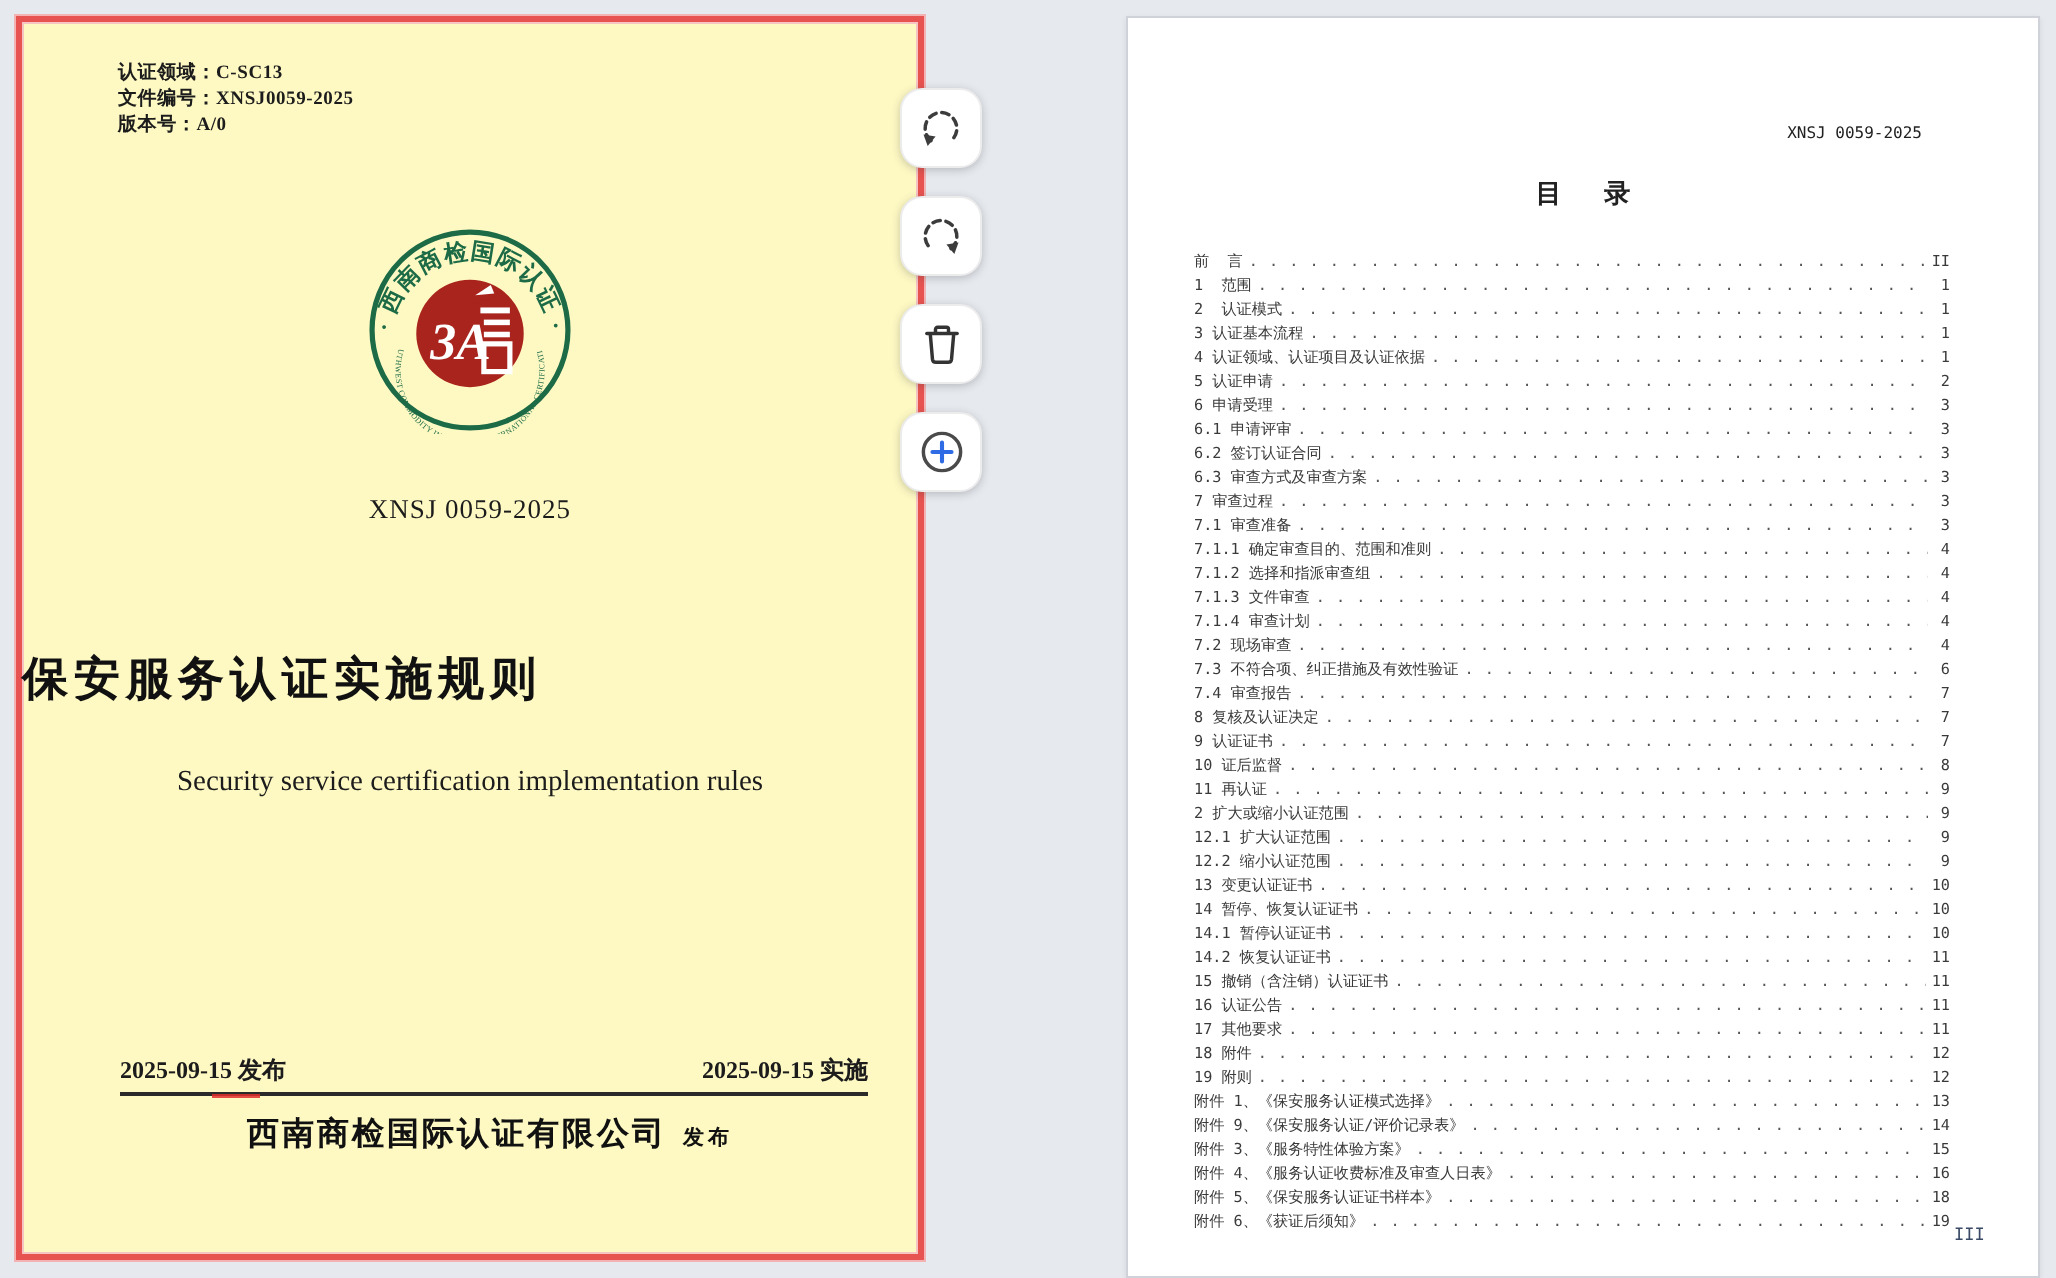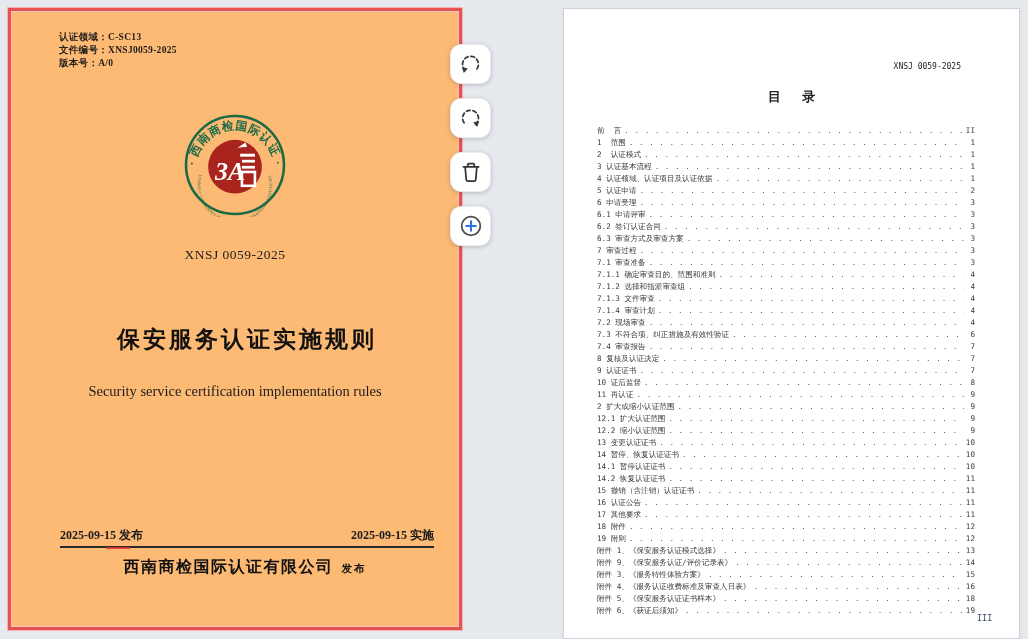--- a/index.html
+++ b/index.html
@@ -8,43 +8,42 @@
     position:relative;
     background:#e6e9ee;
     font-family:"Liberation Serif", serif;
     color:#1c1c1c;
   }
 
   
   .page-left {
     position:absolute; left:8px; top:8px;
     width:454px; height:622px;
-    background:#fdba74;
+    background:#fef9c3;
     border:3px solid #e75350;
     box-shadow:0 0 0 1px #f2b3b2, inset 0 0 0 1px #f5c4c3;
   }
   .meta-block {
     position:absolute; left:48px; top:20px;
     font-weight:bold; font-size:9.5px; line-height:13px;
     letter-spacing:.3px;
   }
   .seal-wrap {
     position:absolute; top:102px; left:50%; transform:translateX(-50%);
     width:104px; height:104px;
   }
   .doc-number {
     position:absolute; top:236px; width:100%; text-align:center;
     font-size:13.5px; letter-spacing:.5px;
   }
   .title-cn {
-    position:absolute; top:313px; width:100%; text-align:center;
+    position:absolute; top:313px; width:100%; 
     font-family:"Liberation Sans", sans-serif;
     font-weight:bold; font-size:23px; letter-spacing:3px;
     color:#111;
-    margin-left:12px;
   }
   .title-en {
     position:absolute; top:372px; width:100%; text-align:center;
     font-size:14.5px;
   }
   .dates-row {
     position:absolute; left:49px; top:516px; width:374px;
     display:flex; justify-content:space-between; align-items:flex-end;
     border-bottom:2px solid #2a2a2a; padding-bottom:2px;
     font-weight:bold; font-size:12px;text-align:center;

